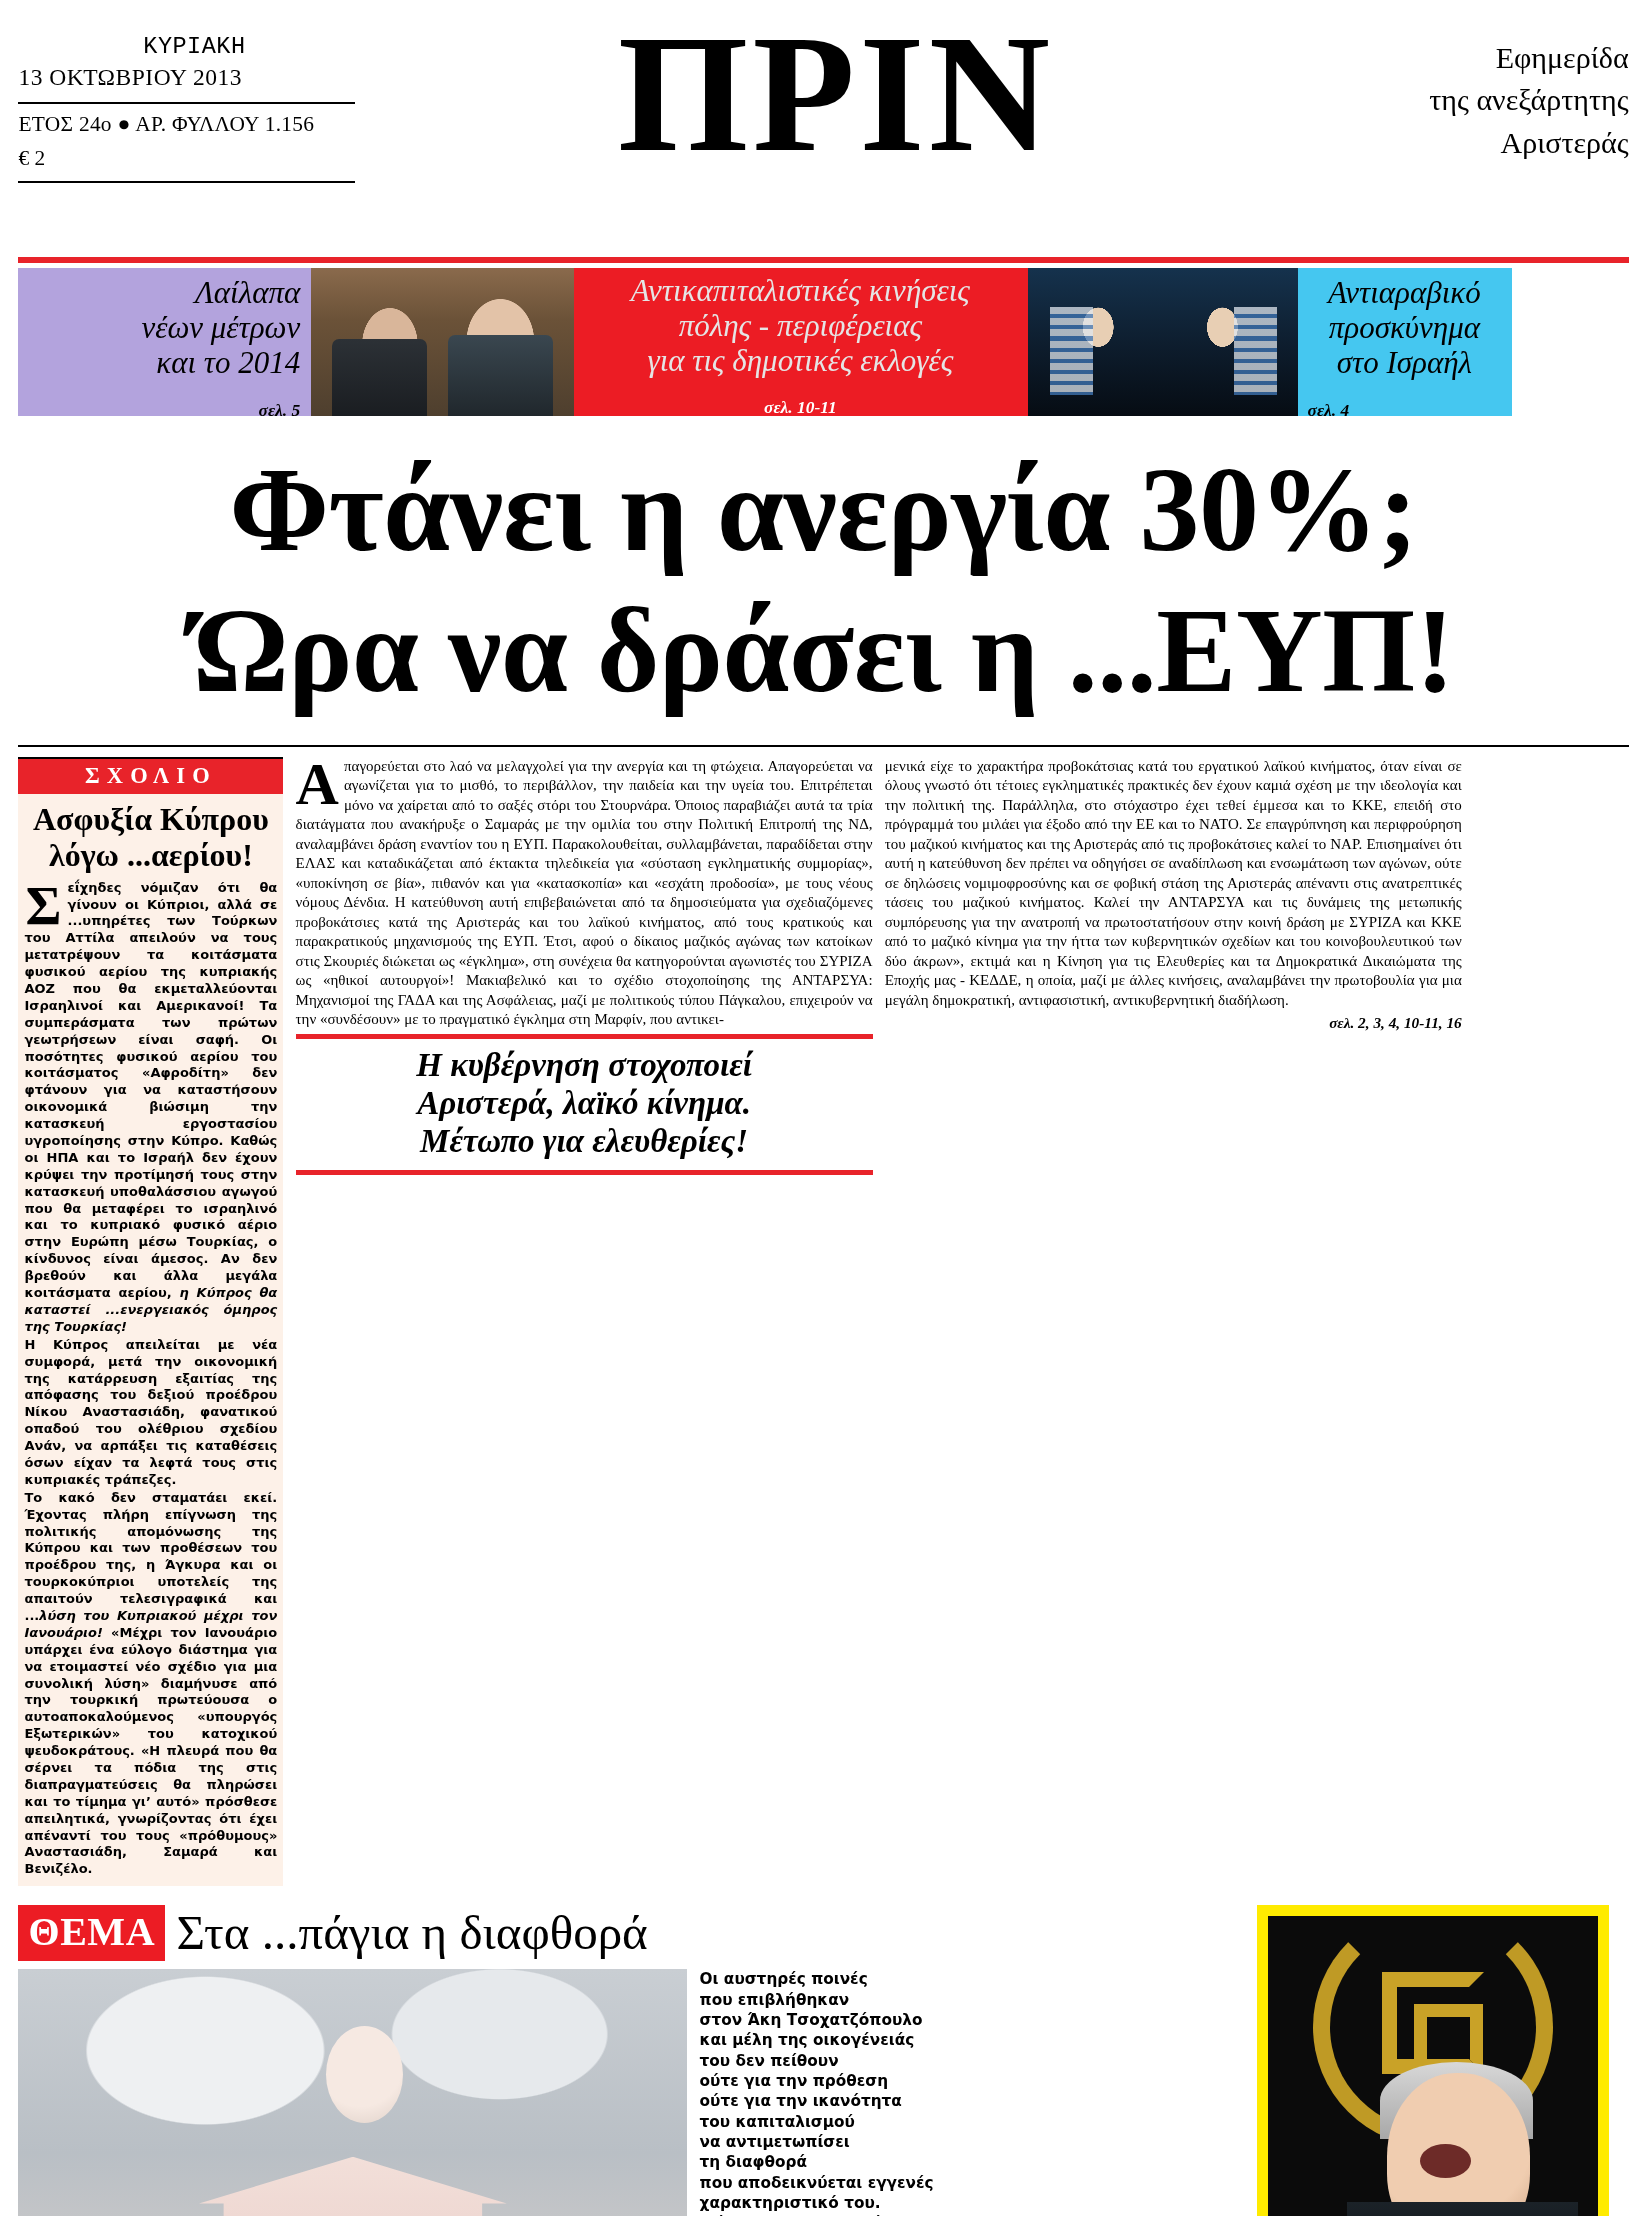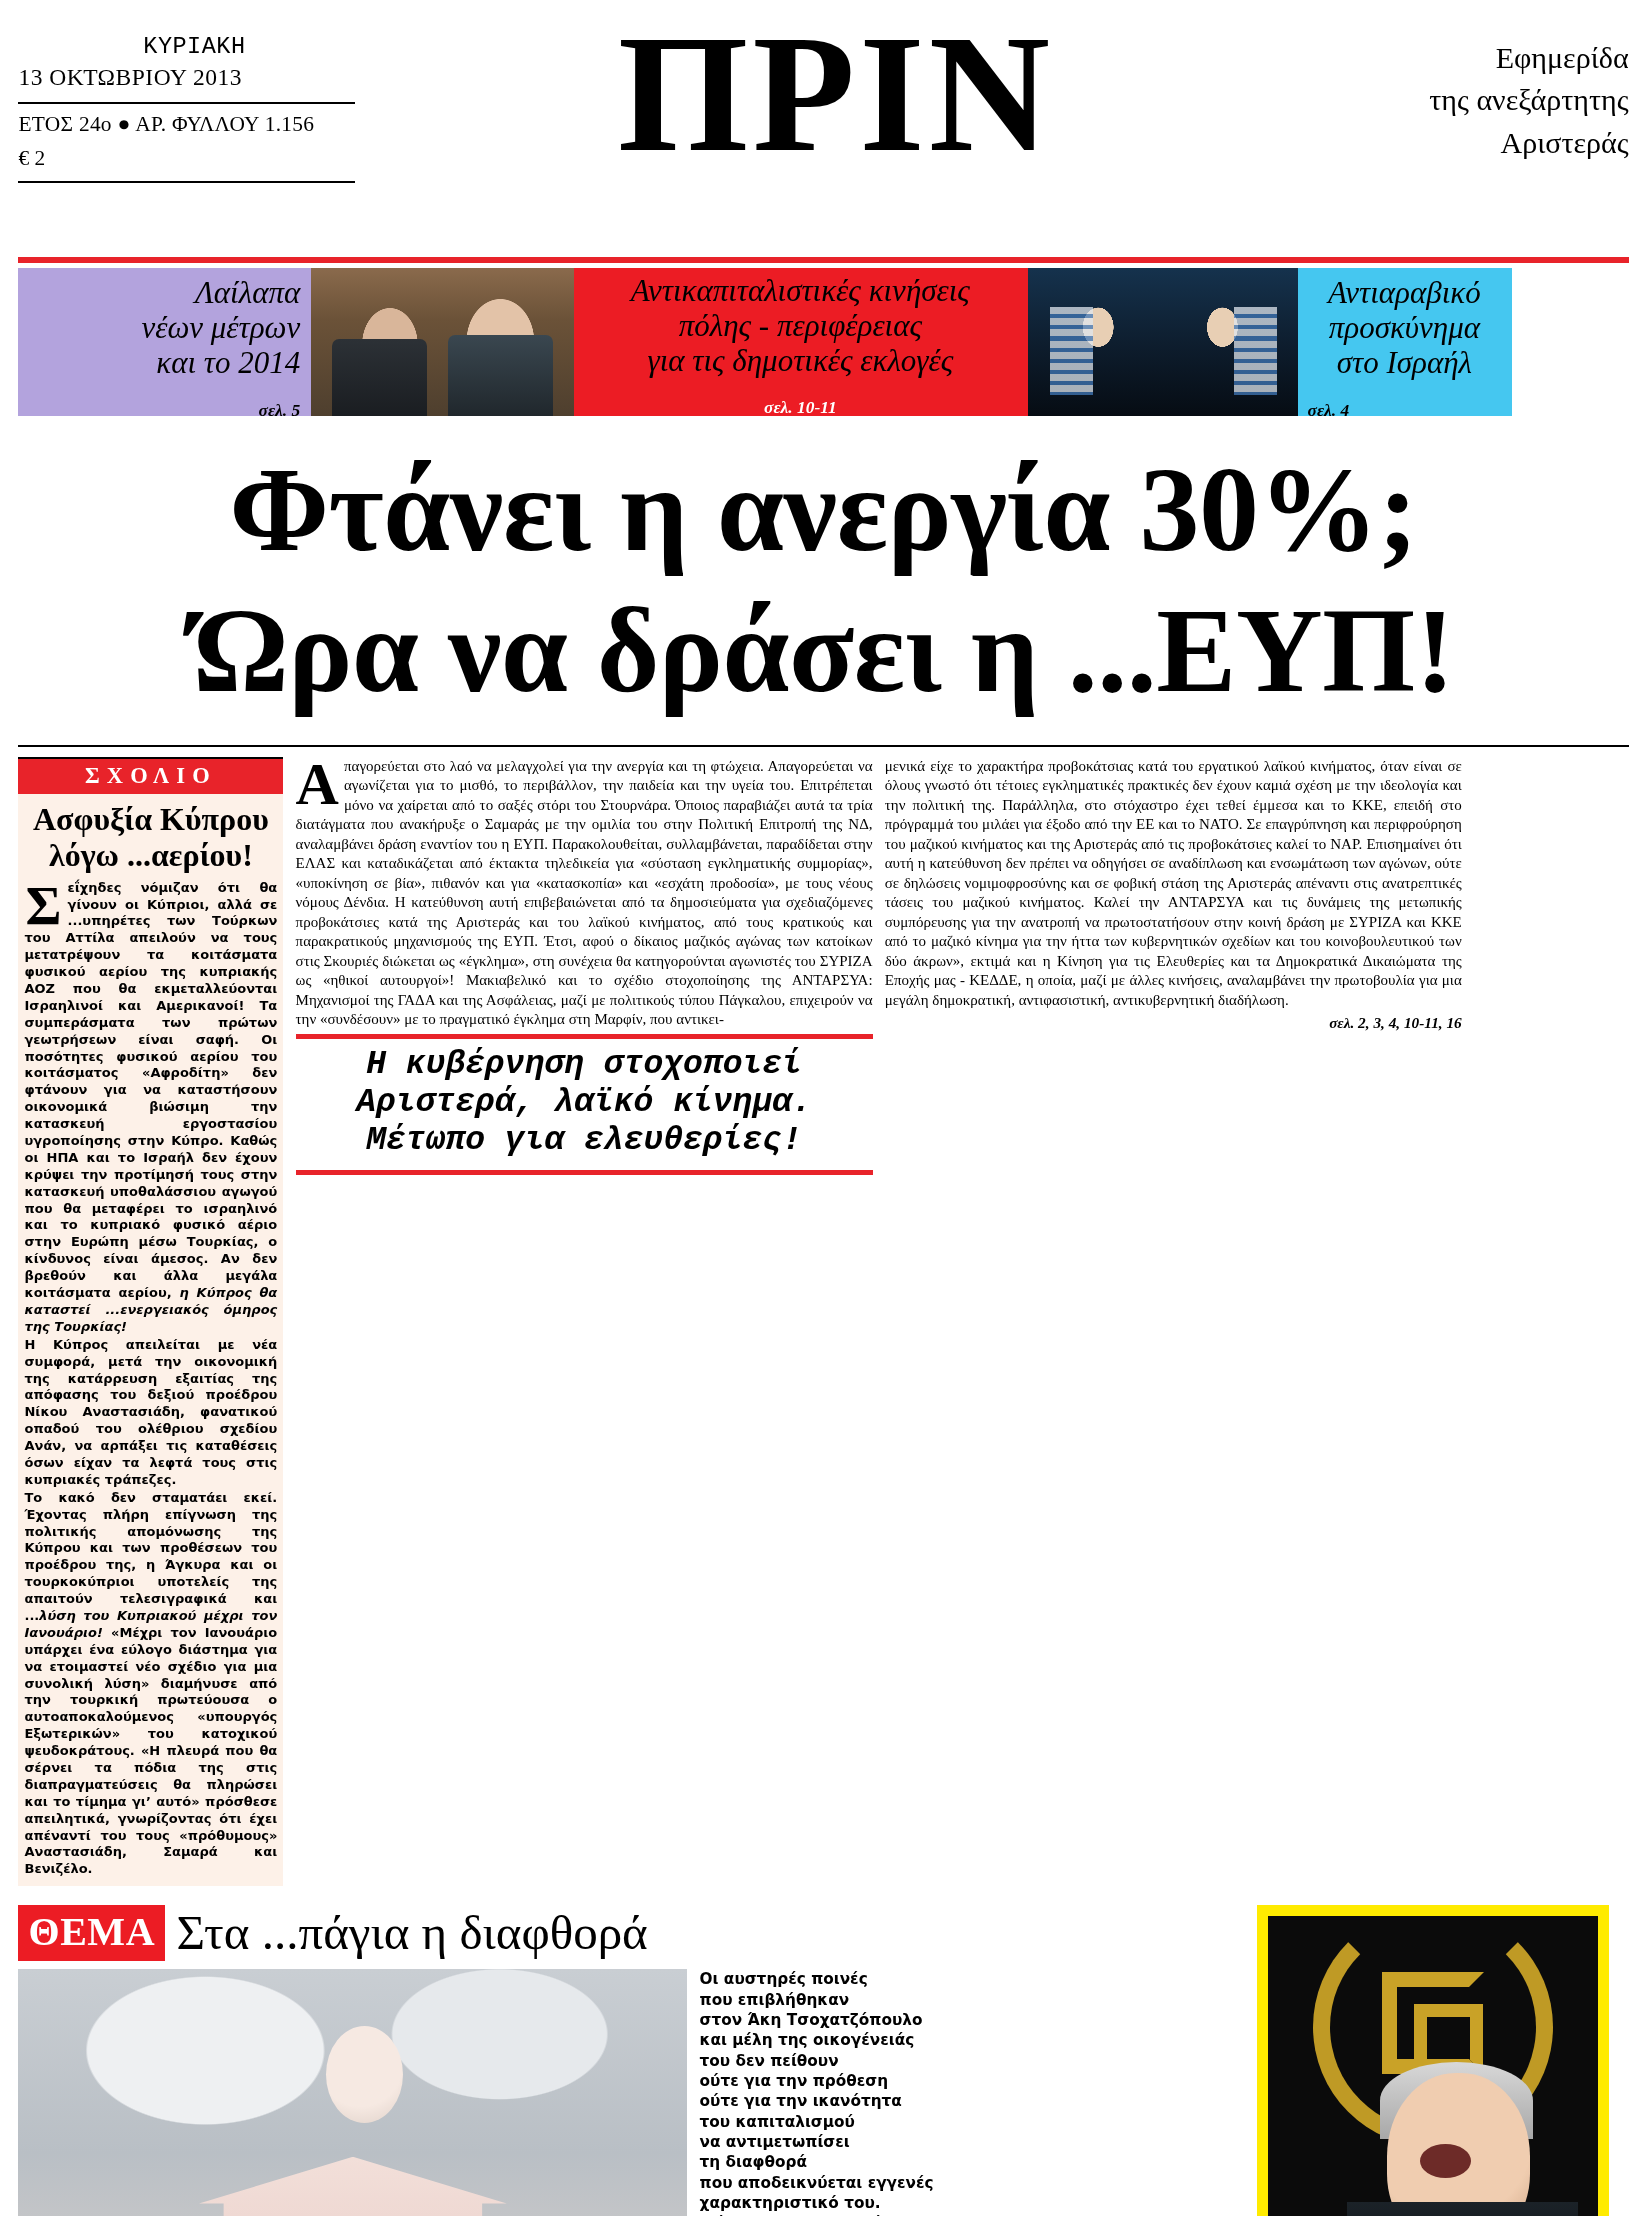--- a/index.html
+++ b/index.html
@@ -53,21 +53,21 @@
   .t-cyan { width:214px; background:#45c7f0; }
 
   .t-text { padding:8.2px 11.2px 4.1px 9.2px; text-align:right; }
   .t-text .ln {
     font-family:"Liberation Serif", serif;
     font-style:italic;
     font-size:31px;
     line-height:1.12;
     font-weight:normal;
   }
-  .t-red .ln { color:#000000; }
+  .t-red .ln { color:#e5e5e5; }
   .t-page {
     font-family:"Liberation Serif", serif;
     font-style:italic;
     font-weight:bold;
     font-size:17.4px;
     margin-top:19px;
   }
   .t-red .t-page { color:#fff; text-align:center; }
   .t-red .t-text { text-align:center; padding-top:6.1px; }
   .t-cyan .t-text { text-align:center; }
@@ -157,21 +157,21 @@
   }
   .col-right { width:577px; }
   .pullquote {
     border-top:5.1px solid #e8232a;
     border-bottom:5.1px solid #e8232a;
     padding:7.1px 0 9.2px 0;
     margin:4.1px 0 8.2px 0;
     text-align:center;
   }
   .pullquote .pq {
-    font-family:Liberation Mono, monospace;
+    font-family:Liberation Serif, serif;
     font-style:italic; font-weight:bold;
     font-size:33px; line-height:1.16; white-space:nowrap;
   }
   .sel-ref {
     font-family:"Liberation Serif", serif; font-style:italic; font-weight:bold;
     font-size:15.3px; text-align:right; margin-top:4.1px;
   }
 
   
   .bottom { display:flex; gap:13.3px; padding-top:18.4px; }

